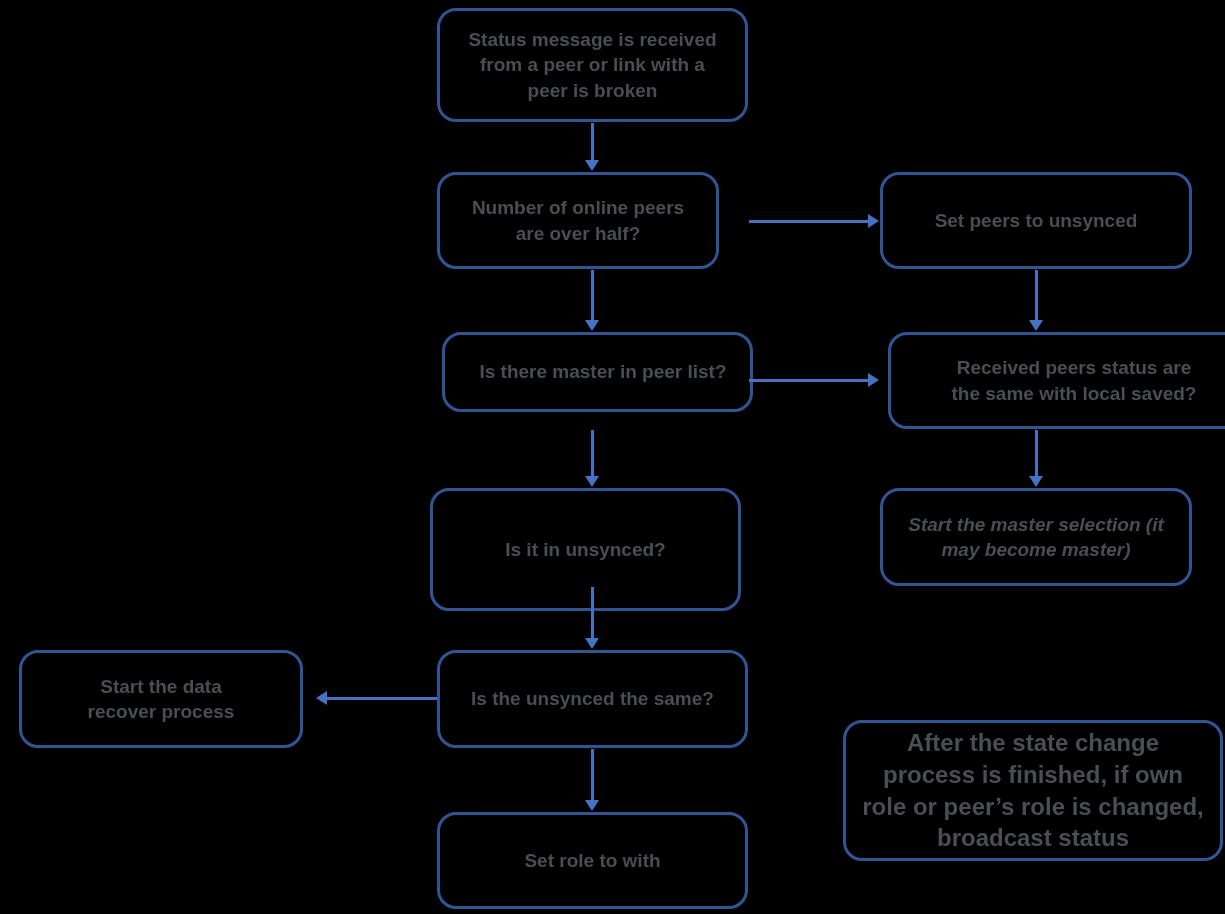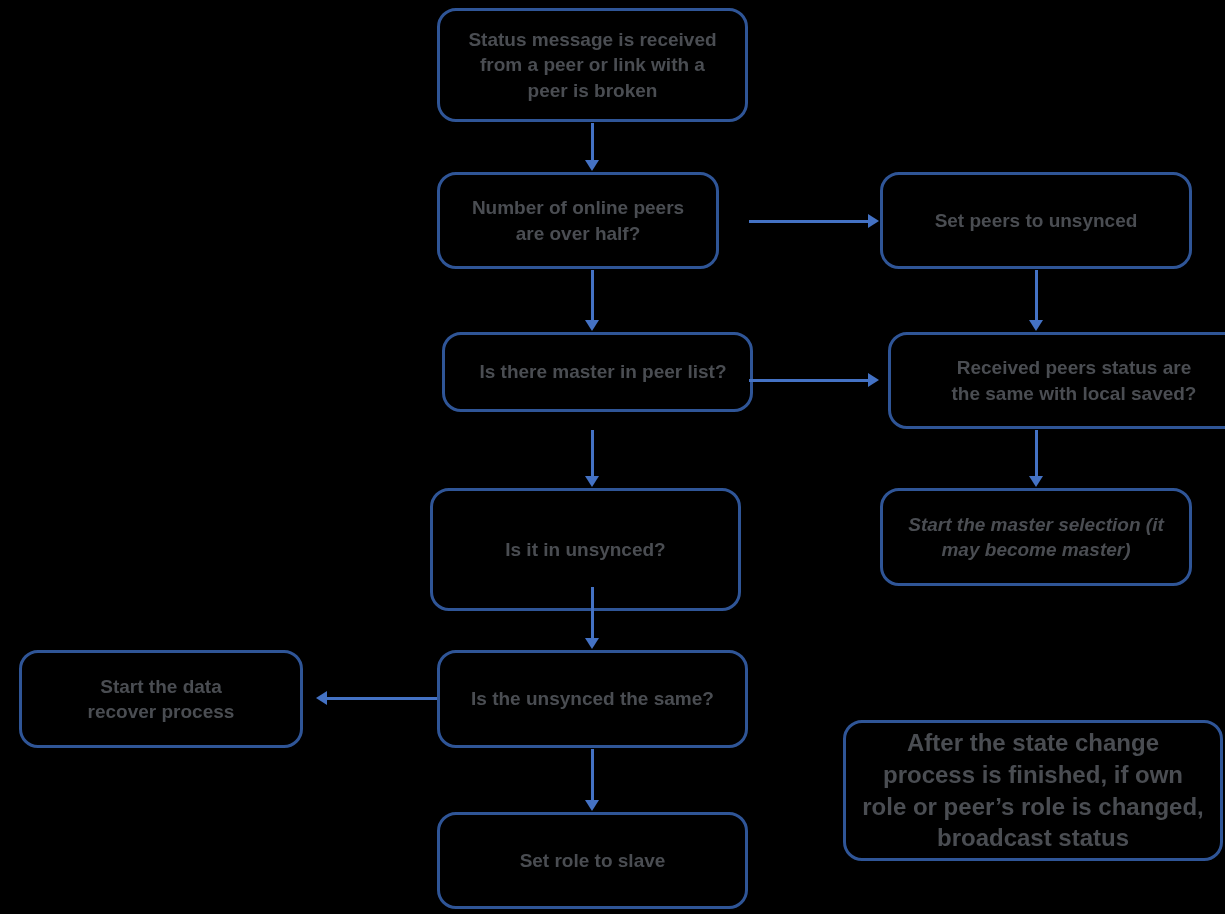--- a/index.html
+++ b/index.html
@@ -126,21 +126,21 @@
 
   <div class="node n9">
     <span class="label">Is the unsynced the same?</span>
   </div>
 
   <div class="node n10">
     <span class="label">After the state change process is finished, if own role or peer’s role is changed, broadcast status</span>
   </div>
 
   <div class="node n11">
-    <span class="label">Set role to slave</span>
+    <span class="label">Set role to with</span>
   </div>
 
   <div class="arrow down" style="left:585px;  top:123px; height:48px;"></div>
   <div class="arrow right" style="left:749px;  top:214px; width:130px;"></div>
   <div class="arrow down" style="left:585px;  top:270px; height:61px;"></div>
   <div class="arrow down" style="left:1029px; top:270px; height:61px;"></div>
   <div class="arrow right" style="left:749px;  top:373px; width:130px;"></div>
   <div class="arrow down" style="left:585px;  top:430px; height:57px;"></div>
   <div class="arrow down" style="left:1029px; top:430px; height:57px;"></div>
   <div class="arrow down" style="left:585px;  top:587px; height:62px;"></div>

